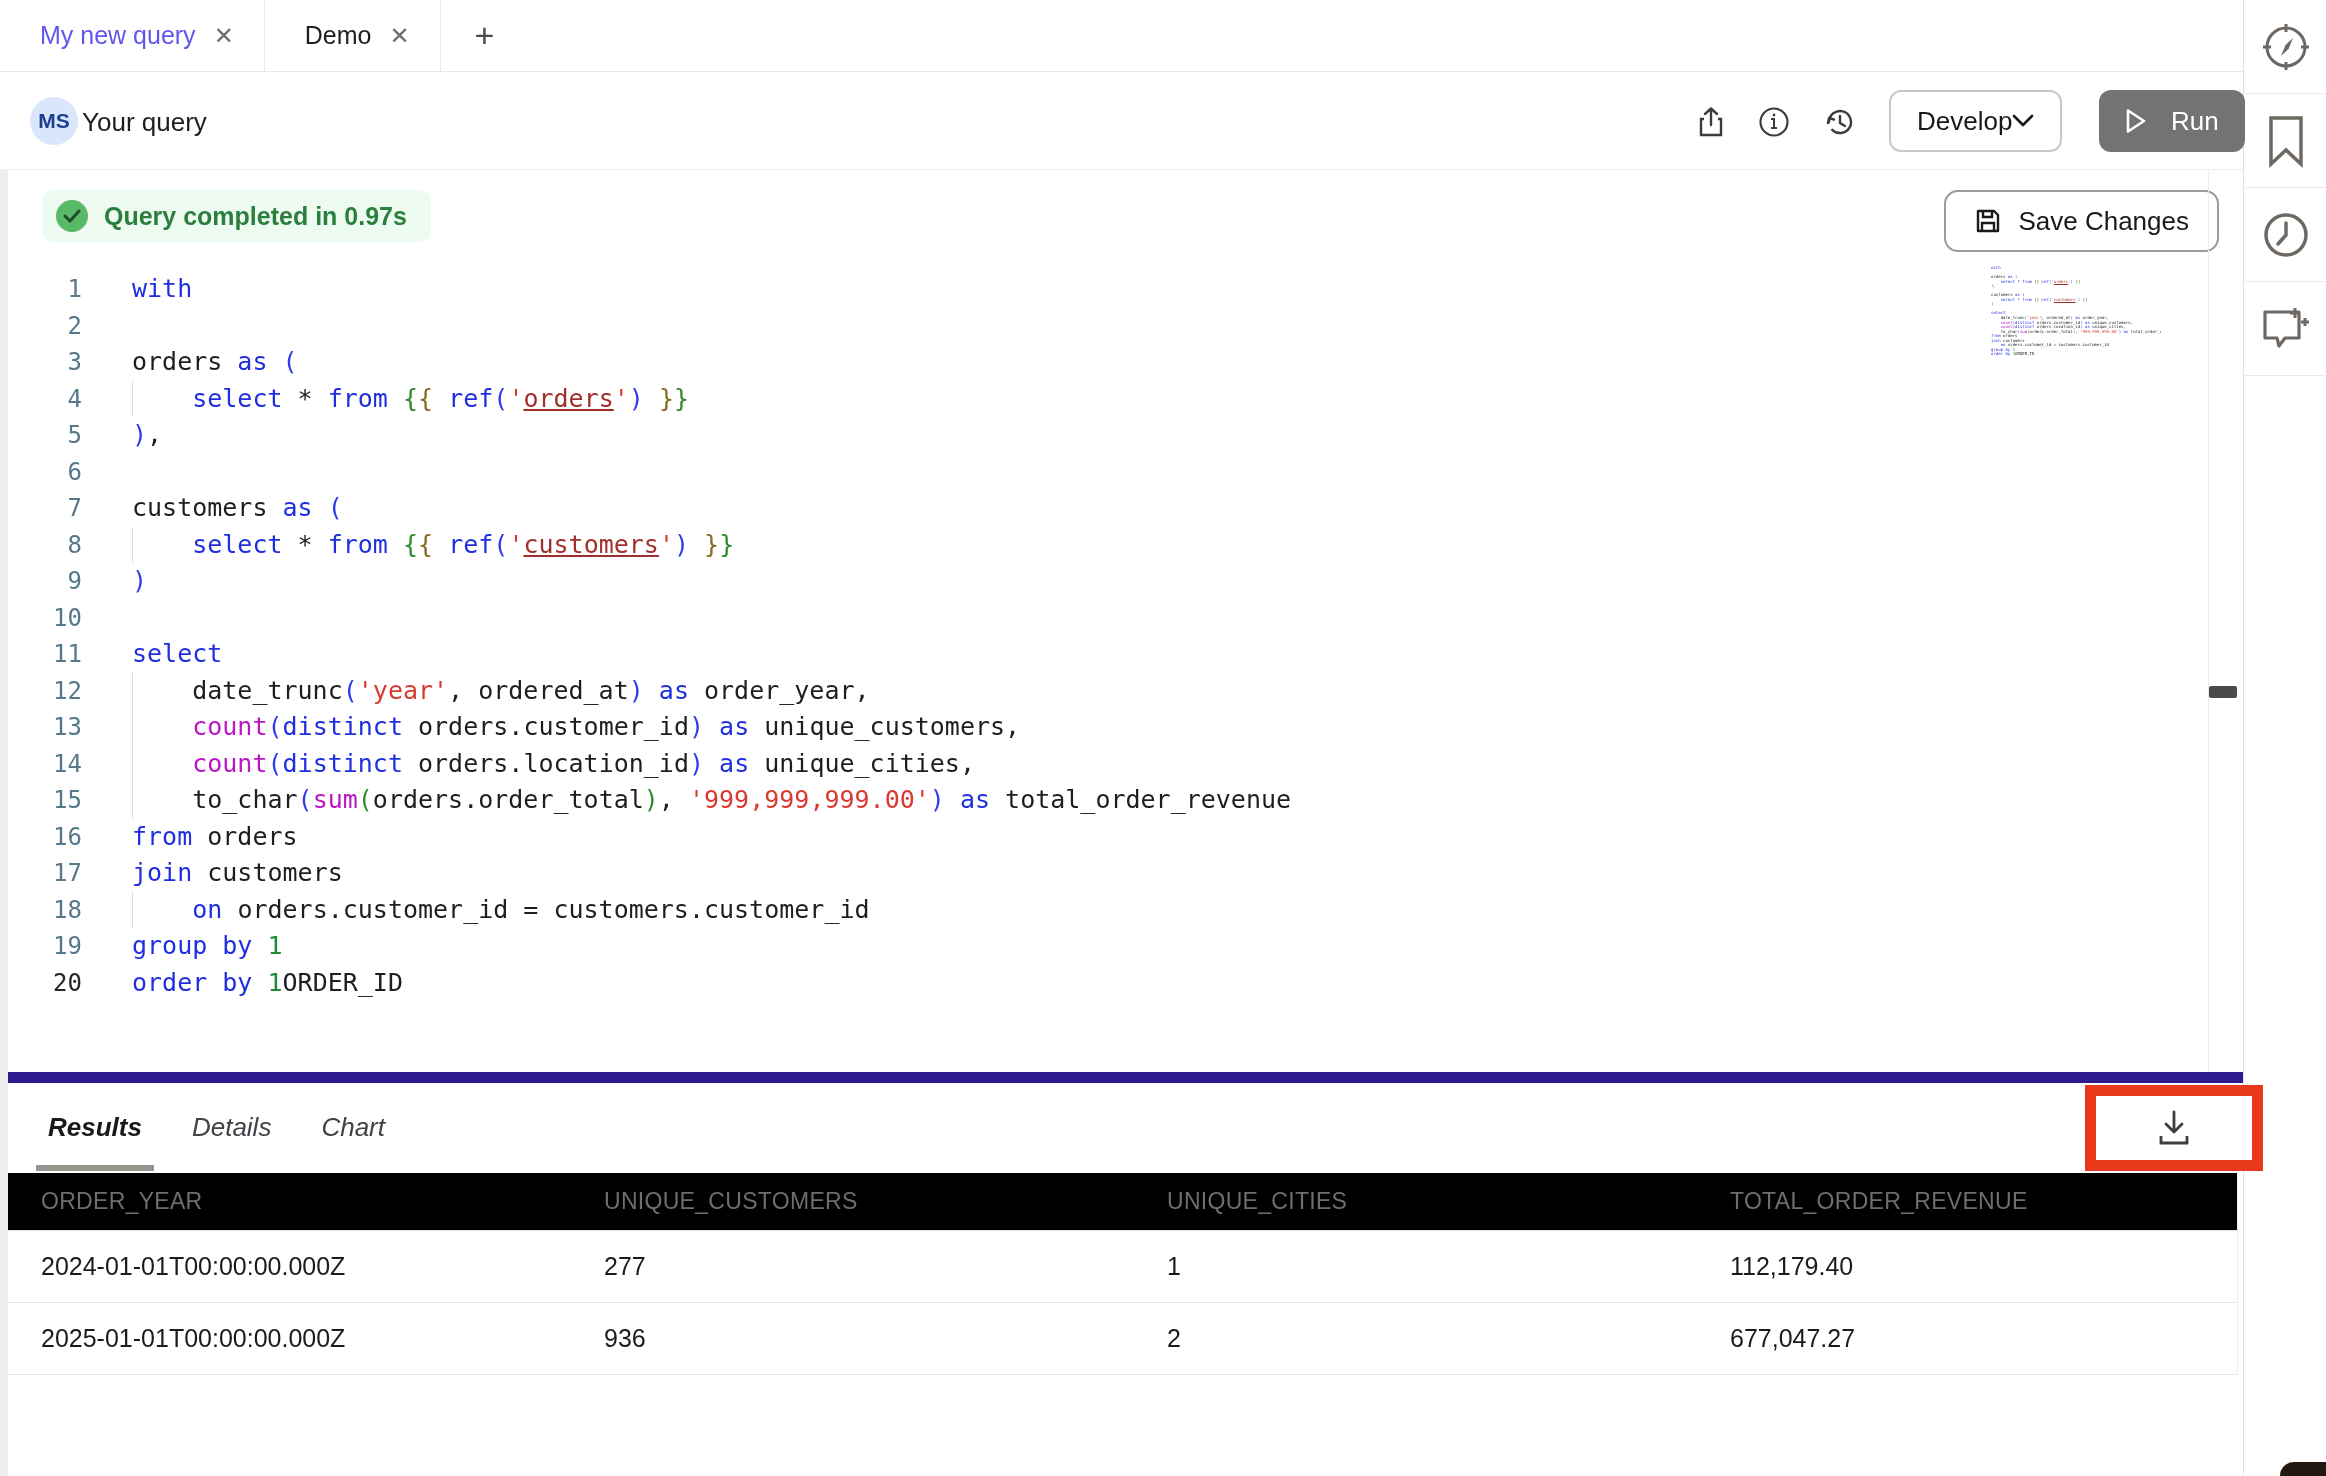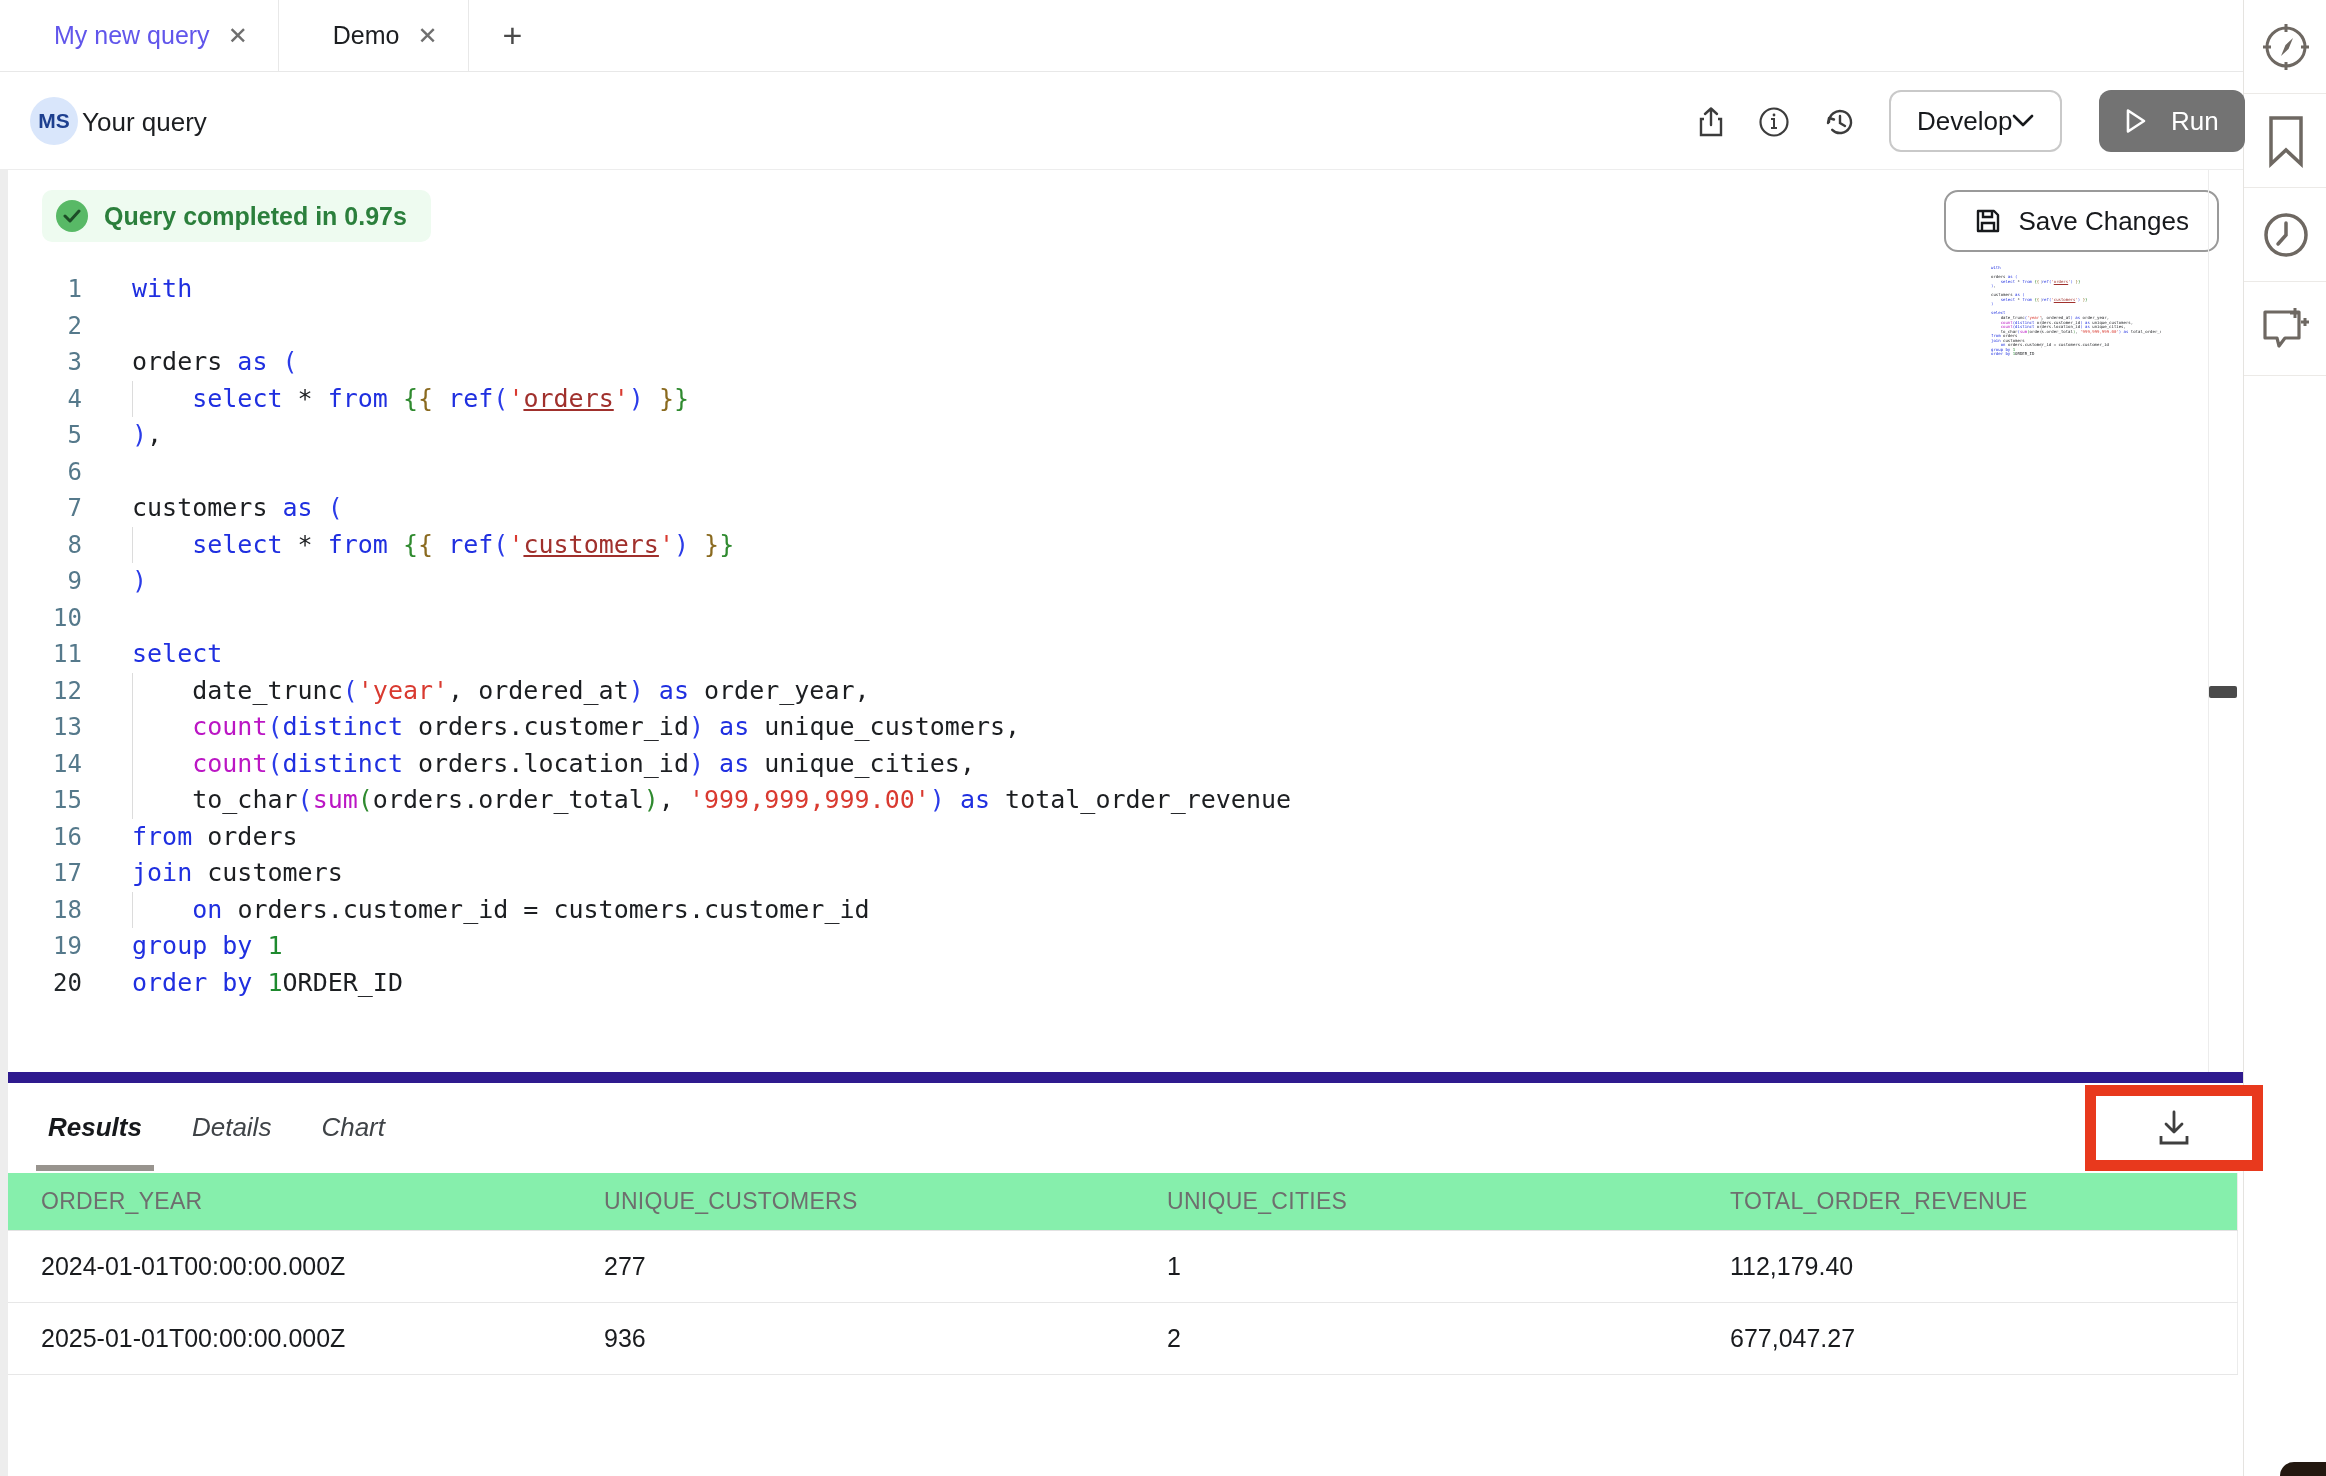--- a/index.html
+++ b/index.html
@@ -7,21 +7,21 @@
               font-family:"Liberation Sans", sans-serif; color:#1c1e21; }
   .abs { position:absolute; }
   #stage { position:relative; width:2326px; height:1476px; background:#fff; }
 
   
   #left-strip { left:0; top:72px; width:8px; bottom:0; background:#ededed; }
 
   
   #tabbar { left:0; top:0; width:2243px; height:72px; border-bottom:1px solid #e8e8e8; display:flex; align-items:stretch; background:#fff; }
   .qtab { display:flex; align-items:center; gap:18px; padding:0 30px 0 40px; border-right:1px solid #e8e8e8; font-size:25px; cursor:pointer; }
-  .qtab .tab-label { white-space:nowrap;margin-left:14px; }
+  .qtab .tab-label { white-space:nowrap; }
   .qtab.active .tab-label { color:var(--c-accent); }
   .tab-close { font-size:24px; color:#6f6f6f; line-height:1; }
   #new-tab-btn { display:flex; align-items:center; padding:0 34px; font-size:34px; color:#4a4a4a; cursor:pointer; }
 
   
   #header { left:0; top:72px; width:2243px; height:98px; border-bottom:1px solid #ededed; background:#fff; }
   #avatar { left:30px; top:25px; width:48px; height:48px; border-radius:50%; background:#d9e6fb; color:#1d3f8f;
             font-weight:bold; font-size:21px; display:flex; align-items:center; justify-content:center; }
   #query-title { left:82px; top:35px; font-size:26px; color:#1c1e21; }
   .hdr-icon { top:34px; width:32px; height:32px; color:#3c3c3c; cursor:pointer; }
@@ -74,21 +74,21 @@
 
   
   #results-panel { left:8px; top:1083px; width:2235px; height:393px; background:#fff; }
   #results-tabs { left:0; top:0; height:89px; display:flex; align-items:center; gap:50px; padding-left:40px; }
   .rtab { font-size:26px; color:#3f4347; cursor:pointer; position:relative; height:89px; display:flex; align-items:center;font-style:italic; }
   .rtab.active { color:#17191c; font-weight:700; }
   .rtab.active::after { content:""; position:absolute; left:-12px; right:-12px; bottom:1px; height:6px; background:#98948e; }
 
   #results-table { left:0; top:90px; width:2230px; border-collapse:collapse; table-layout:fixed; }
   #results-table th { height:57px; text-align:left; padding-left:33px; font-size:23px; font-weight:400; color:#6e6e6e;
-                      background:#86efac; border-bottom:1px solid #e3e3e3; letter-spacing:0.3px; }
+                      background:#000000; border-bottom:1px solid #e3e3e3; letter-spacing:0.3px; }
   #results-table td { height:72px; padding-left:33px; font-size:25px; color:#191b1e; border-bottom:1px solid #e7e7e7; }
   #results-table { border-right:1px solid #ececec; }
 
   
   #download-annotation { left:2085px; top:1085px; width:178px; height:86px; border:11px solid var(--c-annotation); background:#fff;
                          display:flex; align-items:center; justify-content:center; }
   #download-btn { width:100%; height:100%; display:flex; align-items:center; justify-content:center; cursor:pointer; background:#fff; border:none; }
 
   
   #sidebar { left:2243px; top:0; width:83px; height:1476px; background:#fff; border-left:1px solid #e5e3e0; }

